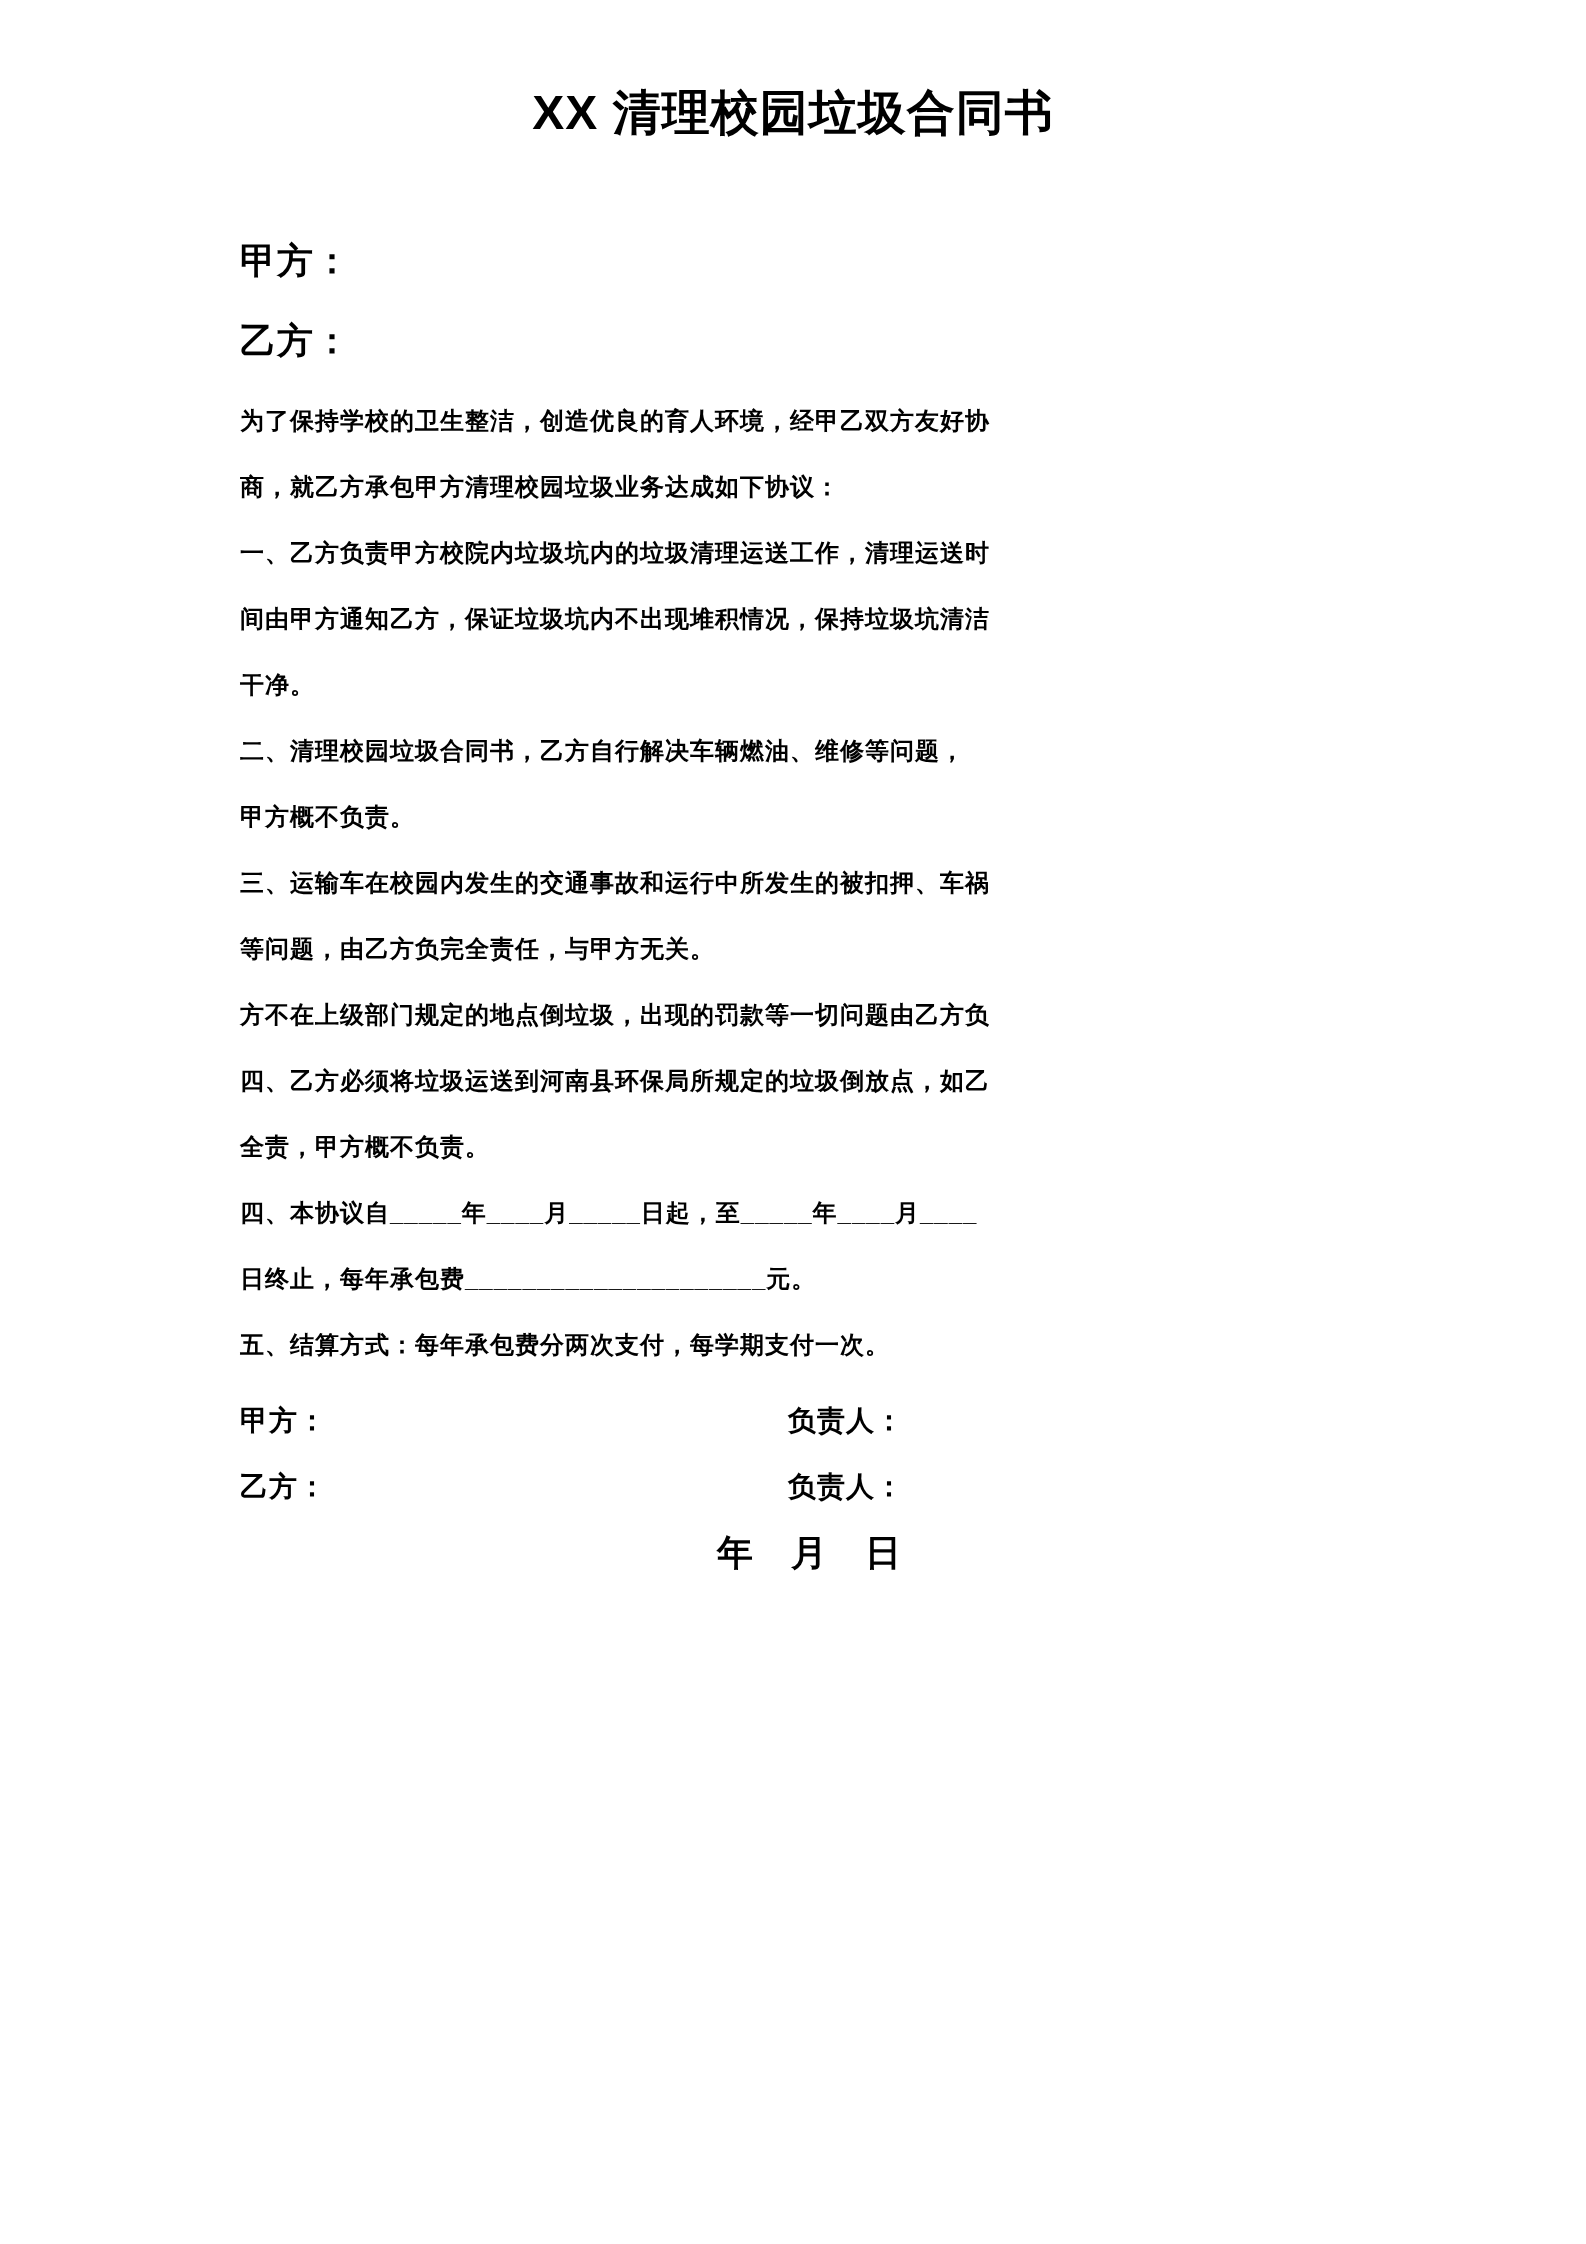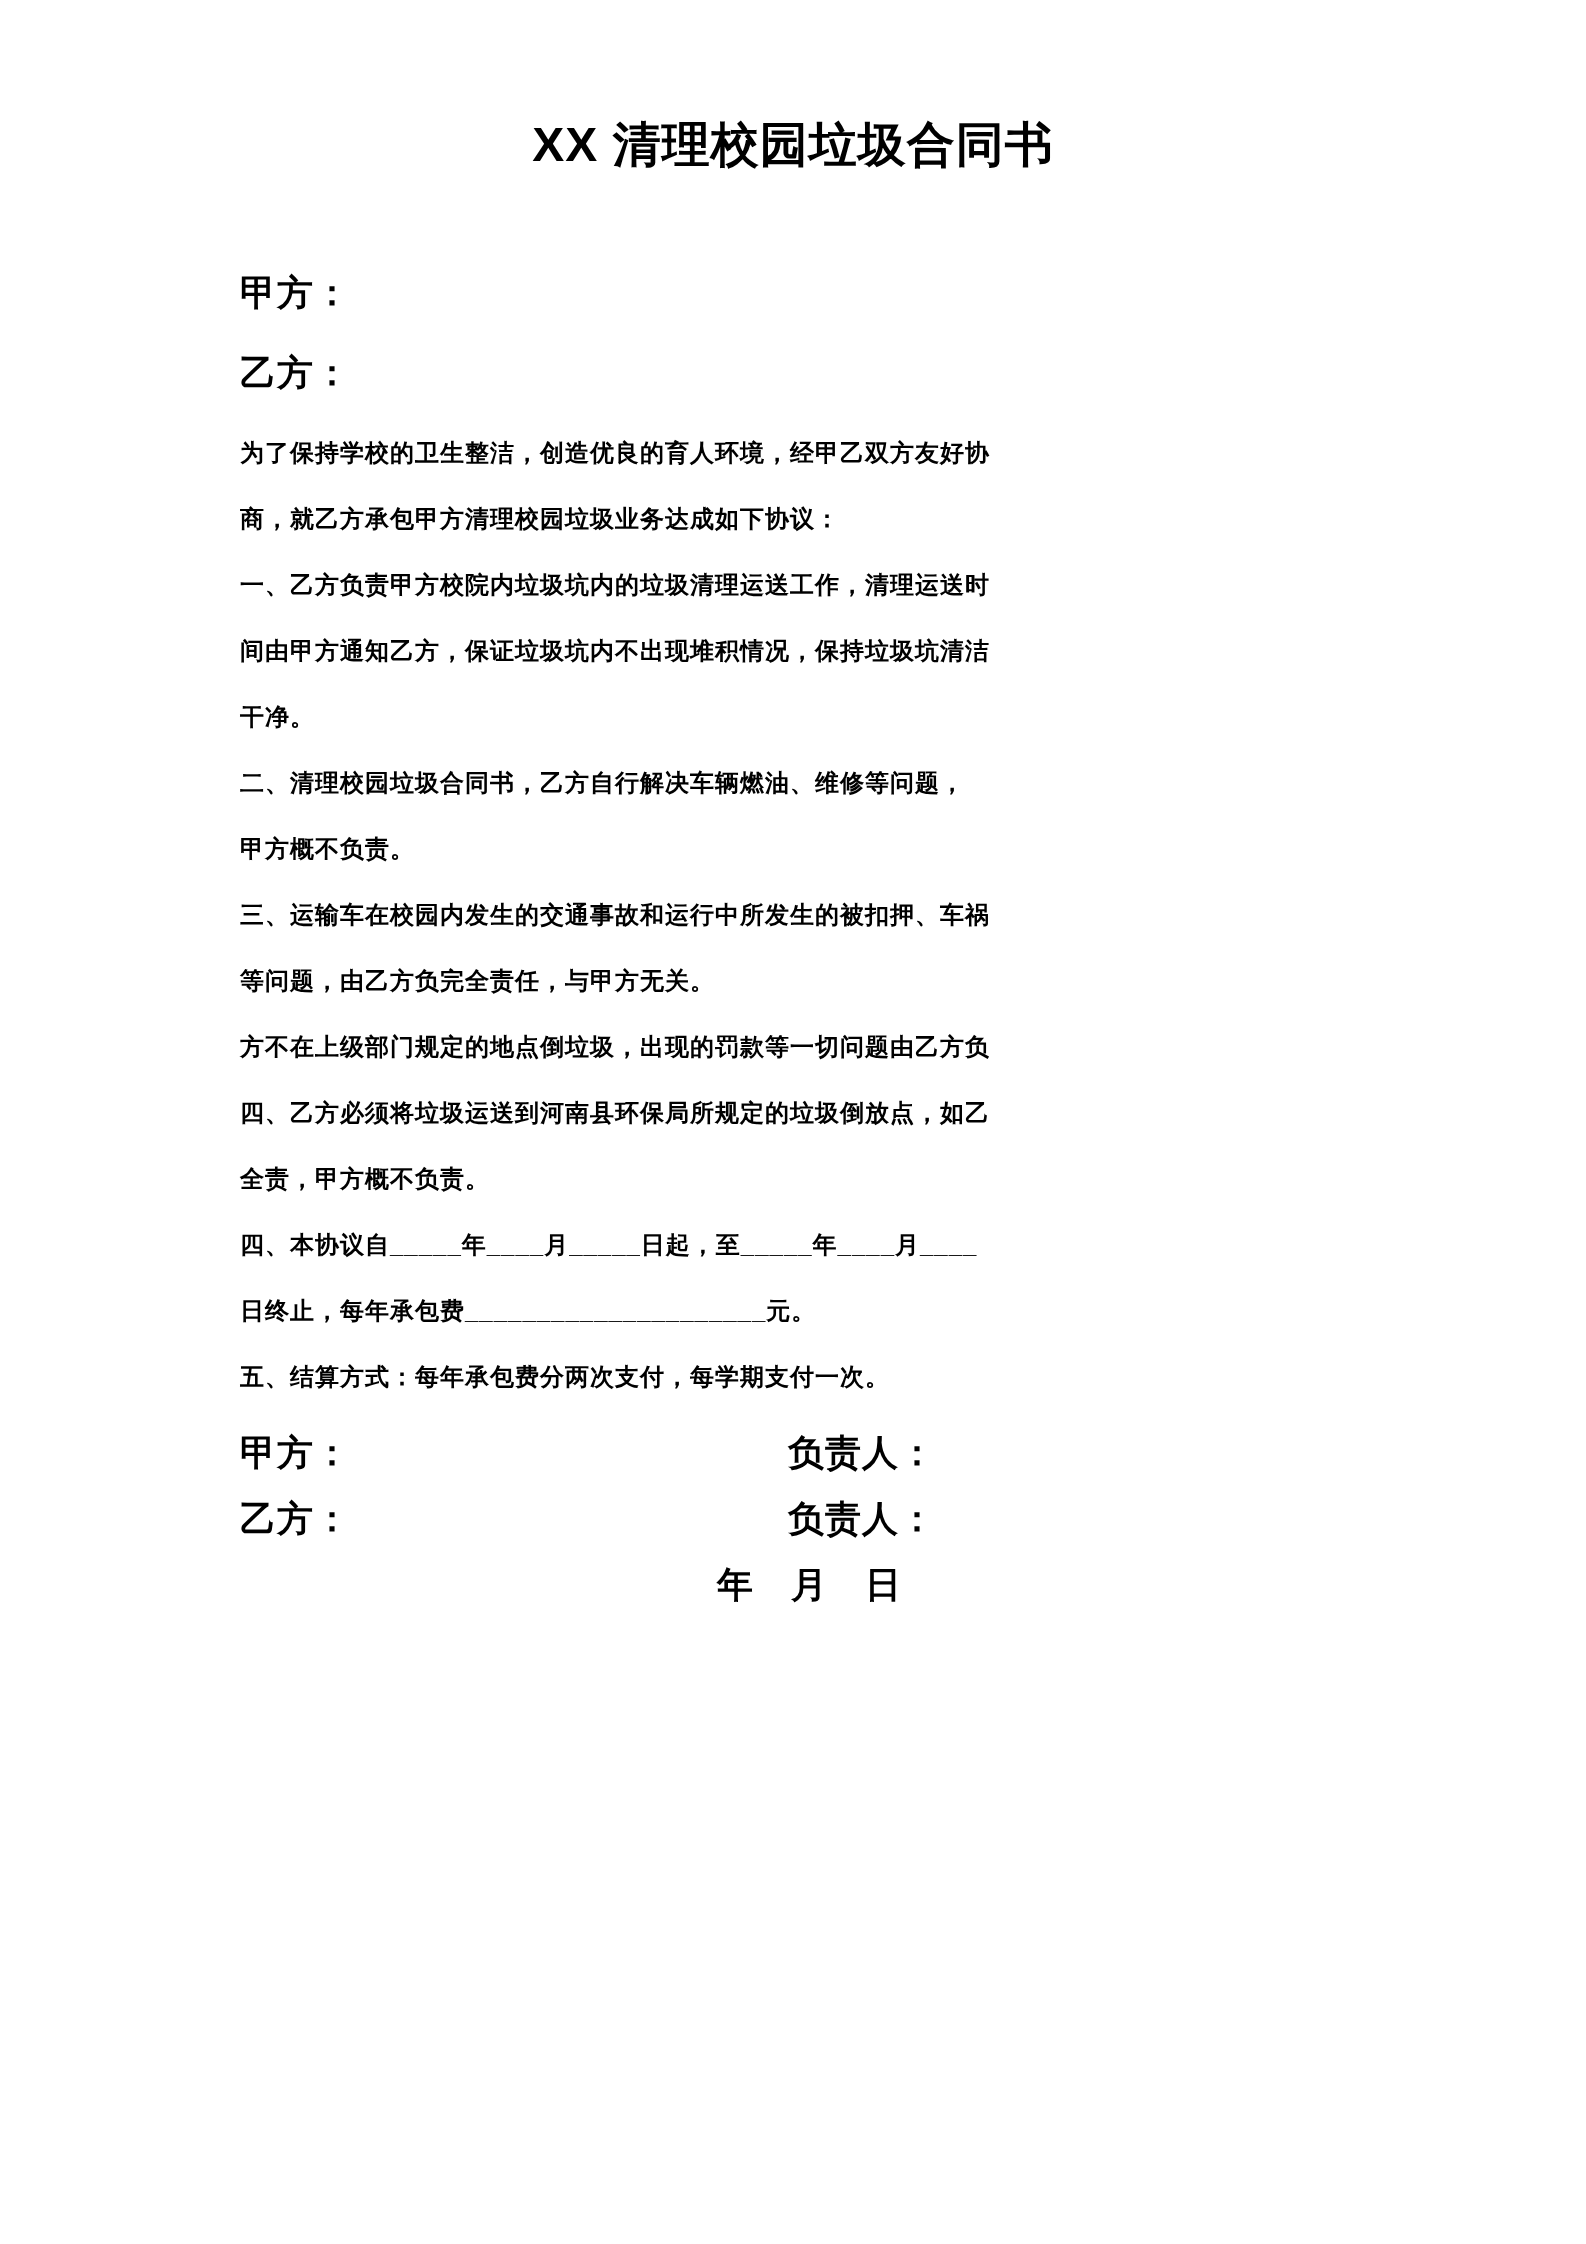--- a/index.html
+++ b/index.html
@@ -12,21 +12,21 @@
     width: 1586px;
     height: 2244px;
     background: #ffffff;
     color: #000000;
     font-family: "Liberation Sans", "DejaVu Sans", sans-serif;
     font-weight: bold;
     overflow: hidden;
   }
   .doc-title {
     margin: 0;
-    padding-top: 116px;
+    padding-top: 84px;
     text-align: center;
     font-size: 48px;
     line-height: 58px;
     letter-spacing: 1px;
     font-weight: bold;
   }
   .content {
     margin-left: 240px;
     margin-top: 86px;
     width: 1115px;
@@ -41,21 +41,21 @@
   .body-lines .line {
     font-size: 24px;
     line-height: 66px;
     letter-spacing: 1px;
     white-space: nowrap;
   }
   .sig-block {
     margin-top: 10px;
   }
   .sig-row {
-    font-size: 36px;
+    font-size: 28px;
     line-height: 66px;
     letter-spacing: 1px;
     white-space: nowrap;
   }
   .sig-left {
     display: inline-block;
     width: 548px;
   }
   .date-line {
     font-size: 36px;

